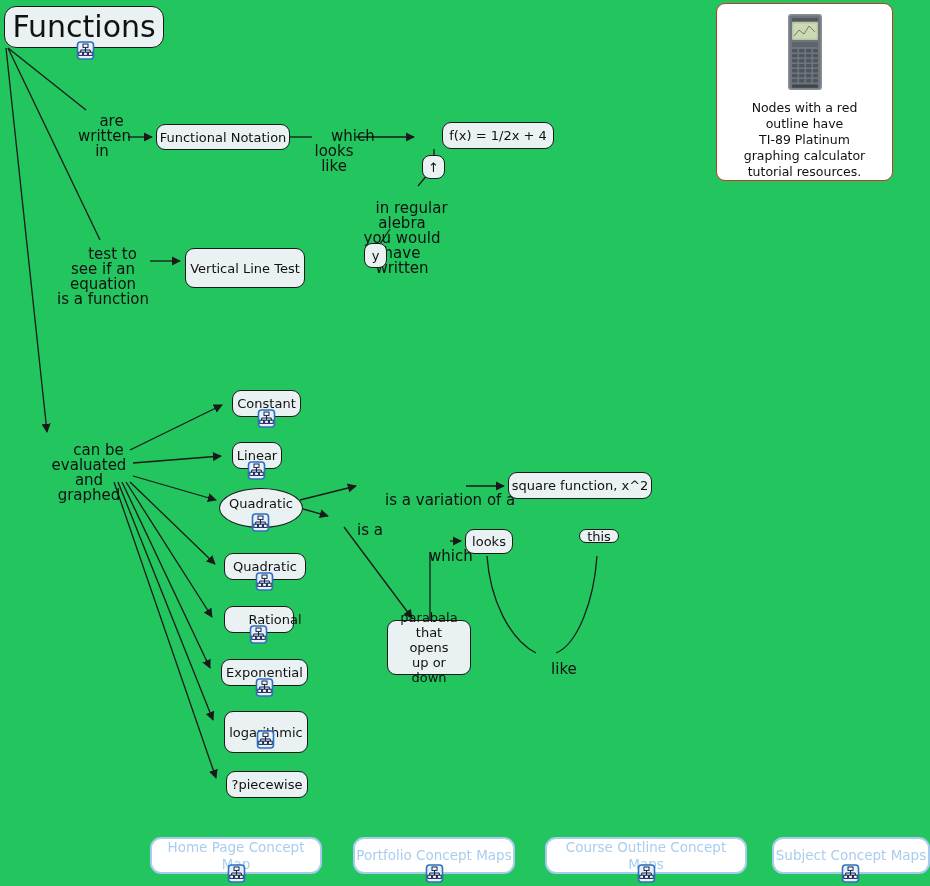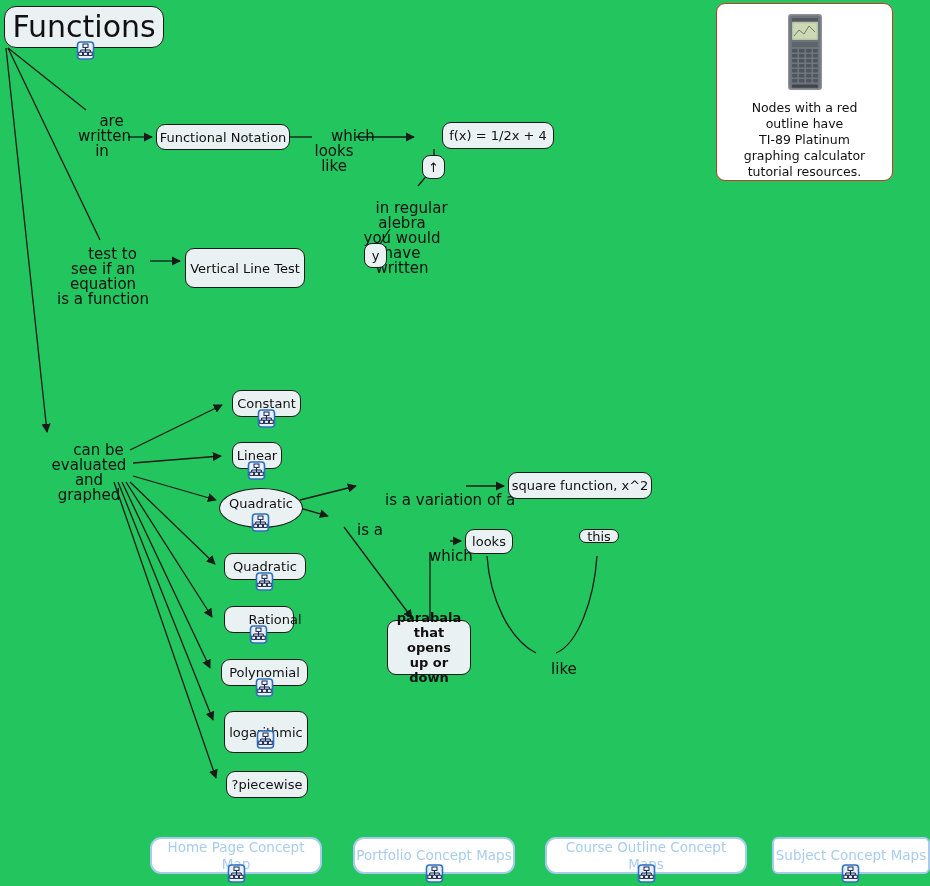--- a/index.html
+++ b/index.html
@@ -287,21 +287,21 @@
       <rect x="1.5" y="1" width="16" height="17" rx="3" fill="#e9f0fa" stroke="#2d6fc0" stroke-width="1.6"></rect>
       <rect x="7" y="3" width="5" height="3.4" fill="#ffffff" stroke="#11224d" stroke-width="1"></rect>
       <path d="M9.5,6.6 L9.5,9 M4.7,9 L14.3,9 M4.7,9 L4.7,11.2 M9.5,9 L9.5,11.2 M14.3,9 L14.3,11.2" stroke="#11224d" stroke-width="1.1" fill="none"></path>
       <rect x="2.8" y="11.2" width="3.8" height="3.2" fill="#ffffff" stroke="#11224d" stroke-width="1"></rect>
       <rect x="7.6" y="11.2" width="3.8" height="3.2" fill="#ffffff" stroke="#11224d" stroke-width="1"></rect>
       <rect x="12.4" y="11.2" width="3.8" height="3.2" fill="#ffffff" stroke="#11224d" stroke-width="1"></rect>
     </svg>
   </div>
 
   <div class="node" style="left:221px; top:659px; width:87px; height:27px;">
-    <span>Polynomial</span>
+    <span>Exponential</span>
   </div>
   <div class="mapicon" style="left:255px; top:678px;">
     <svg width="19" height="19" viewBox="0 0 19 19">
       <rect x="1.5" y="1" width="16" height="17" rx="3" fill="#e9f0fa" stroke="#2d6fc0" stroke-width="1.6"></rect>
       <rect x="7" y="3" width="5" height="3.4" fill="#ffffff" stroke="#11224d" stroke-width="1"></rect>
       <path d="M9.5,6.6 L9.5,9 M4.7,9 L14.3,9 M4.7,9 L4.7,11.2 M9.5,9 L9.5,11.2 M14.3,9 L14.3,11.2" stroke="#11224d" stroke-width="1.1" fill="none"></path>
       <rect x="2.8" y="11.2" width="3.8" height="3.2" fill="#ffffff" stroke="#11224d" stroke-width="1"></rect>
       <rect x="7.6" y="11.2" width="3.8" height="3.2" fill="#ffffff" stroke="#11224d" stroke-width="1"></rect>
       <rect x="12.4" y="11.2" width="3.8" height="3.2" fill="#ffffff" stroke="#11224d" stroke-width="1"></rect>
     </svg>
@@ -330,21 +330,21 @@
   </div>
 
   <div class="node" style="left:465px; top:529px; width:48px; height:25px;">
     <span>looks</span>
   </div>
 
   <div class="node" style="left:579px; top:529px; width:40px; height:14px;">
     <span>this</span>
   </div>
 
-  <div class="node" style="left:387px; top:620px; width:84px; height:55px; white-space:pre-line;font-weight:bold;">
+  <div class="node" style="left:387px; top:620px; width:84px; height:55px; white-space:pre-line;">
     <span>parabala
 that opens
 up or down</span>
   </div>
 
   <div class="linklabel" style="left:78px; top:99px; width:48px;">
     <span style="white-space:pre-line;">are
 written
 in</span>
   </div>
@@ -474,21 +474,21 @@
     <svg width="19" height="19" viewBox="0 0 19 19">
       <rect x="1.5" y="1" width="16" height="17" rx="3" fill="#e9f0fa" stroke="#2d6fc0" stroke-width="1.6"></rect>
       <rect x="7" y="3" width="5" height="3.4" fill="#ffffff" stroke="#11224d" stroke-width="1"></rect>
       <path d="M9.5,6.6 L9.5,9 M4.7,9 L14.3,9 M4.7,9 L4.7,11.2 M9.5,9 L9.5,11.2 M14.3,9 L14.3,11.2" stroke="#11224d" stroke-width="1.1" fill="none"></path>
       <rect x="2.8" y="11.2" width="3.8" height="3.2" fill="#ffffff" stroke="#11224d" stroke-width="1"></rect>
       <rect x="7.6" y="11.2" width="3.8" height="3.2" fill="#ffffff" stroke="#11224d" stroke-width="1"></rect>
       <rect x="12.4" y="11.2" width="3.8" height="3.2" fill="#ffffff" stroke="#11224d" stroke-width="1"></rect>
     </svg>
   </div>
 
-  <div class="navbtn" style="left:772px; top:837px; width:158px; height:37px;border-radius:6px;">
+  <div class="navbtn" style="left:772px; top:837px; width:158px; height:37px;">
     <span>Subject Concept Maps</span>
   </div>
   <div class="mapicon" style="left:841px; top:864px;">
     <svg width="19" height="19" viewBox="0 0 19 19">
       <rect x="1.5" y="1" width="16" height="17" rx="3" fill="#e9f0fa" stroke="#2d6fc0" stroke-width="1.6"></rect>
       <rect x="7" y="3" width="5" height="3.4" fill="#ffffff" stroke="#11224d" stroke-width="1"></rect>
       <path d="M9.5,6.6 L9.5,9 M4.7,9 L14.3,9 M4.7,9 L4.7,11.2 M9.5,9 L9.5,11.2 M14.3,9 L14.3,11.2" stroke="#11224d" stroke-width="1.1" fill="none"></path>
       <rect x="2.8" y="11.2" width="3.8" height="3.2" fill="#ffffff" stroke="#11224d" stroke-width="1"></rect>
       <rect x="7.6" y="11.2" width="3.8" height="3.2" fill="#ffffff" stroke="#11224d" stroke-width="1"></rect>
       <rect x="12.4" y="11.2" width="3.8" height="3.2" fill="#ffffff" stroke="#11224d" stroke-width="1"></rect>

